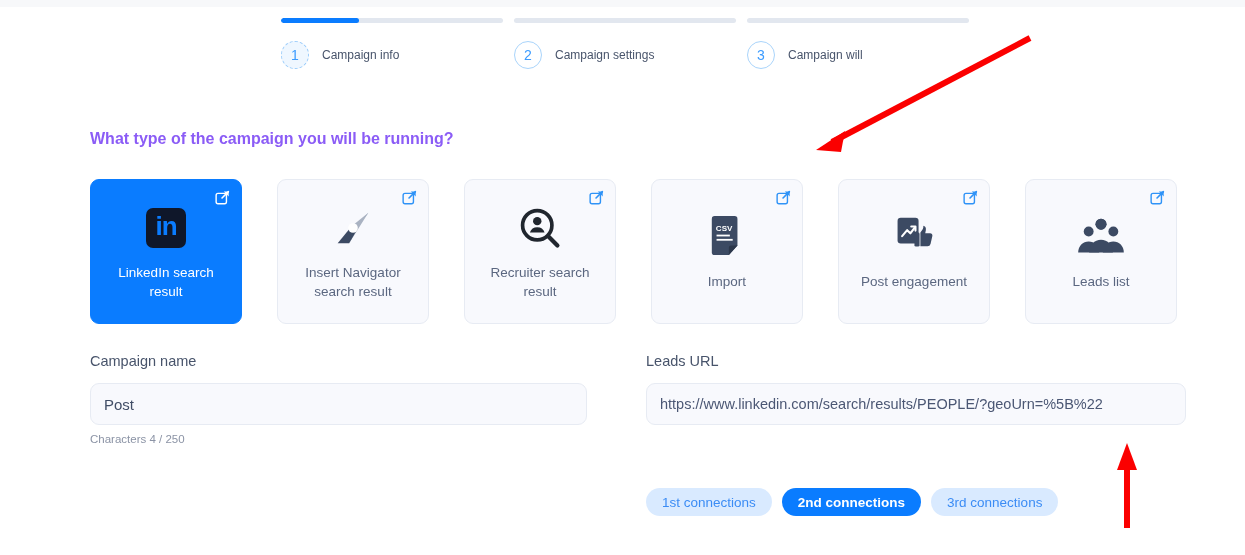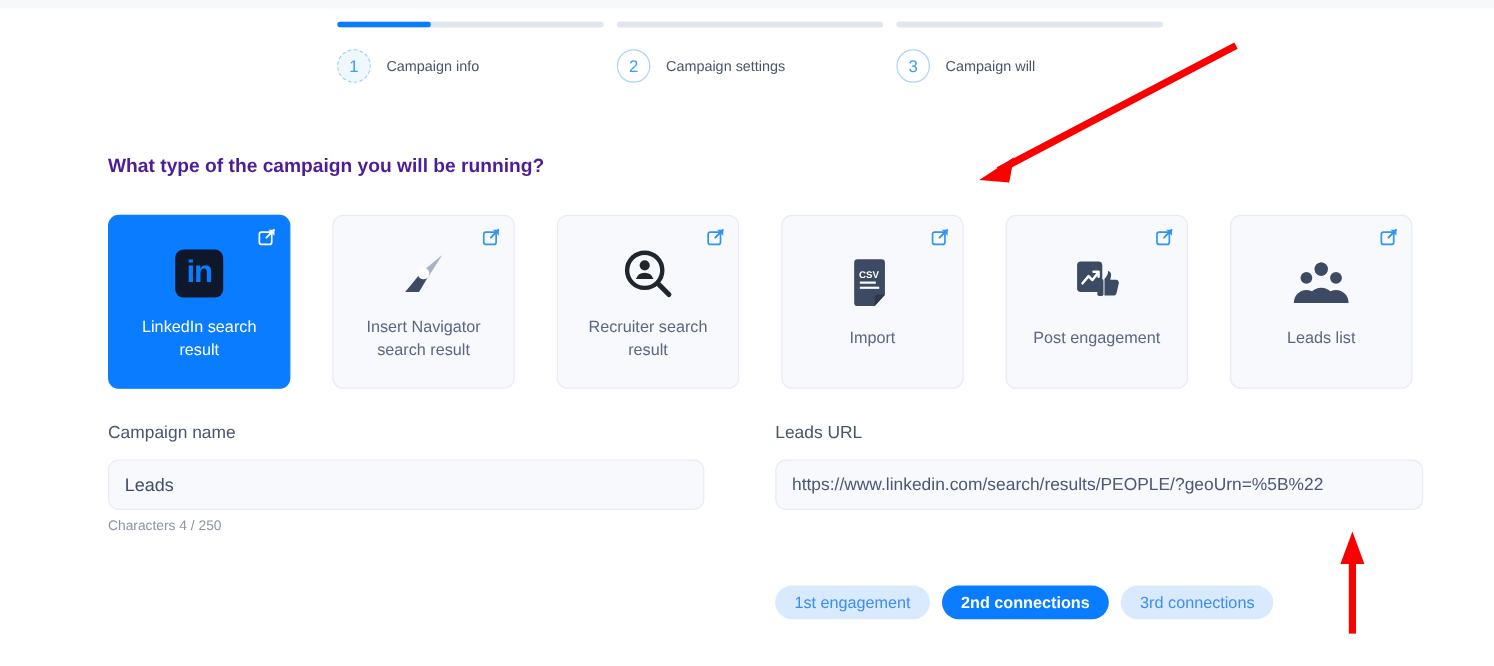--- a/index.html
+++ b/index.html
@@ -84,21 +84,21 @@
     white-space: nowrap;
   }
 
   
   .question {
     position: absolute;
     top: 130px;
     left: 90px;
     font-size: 16px;
     font-weight: bold;
-    color: #4c1d95;
+    color: #8b5cf6;
   }
 
   
   .cards {
     position: absolute;
     top: 179px;
     left: 90px;
     display: flex;
     gap: 35px;
   }
@@ -396,31 +396,31 @@
           <circle cx="26" cy="9" r="6" fill="#3c4a63"></circle>
         </svg>
       </span>
       <span class="card-label">Leads list</span>
     </div>
 
   </div>
 
   <div class="field-label lbl-name">Campaign name</div>
   <div class="input-box input-name">
-    <span class="input-text">Leads</span>
+    <span class="input-text">Post</span>
   </div>
   <div class="charcount">Characters 4 / 250</div>
 
   <div class="field-label lbl-url">Leads URL</div>
   <div class="input-box input-url">
     <span class="input-text">https://www.linkedin.com/search/results/PEOPLE/?geoUrn=%5B%22</span>
   </div>
 
   <div class="pills">
-    <div class="pill">1st engagement</div>
+    <div class="pill">1st connections</div>
     <div class="pill active">2nd connections</div>
     <div class="pill">3rd connections</div>
   </div>
 
   <svg class="annot">
     <g>
       <line x1="1030" y1="38" x2="832" y2="142" stroke="#fb0000" stroke-width="6"></line>
       <path d="M816 150 L845 131 L841 152 Z" fill="#fb0000"></path>
     </g>
     <g>

